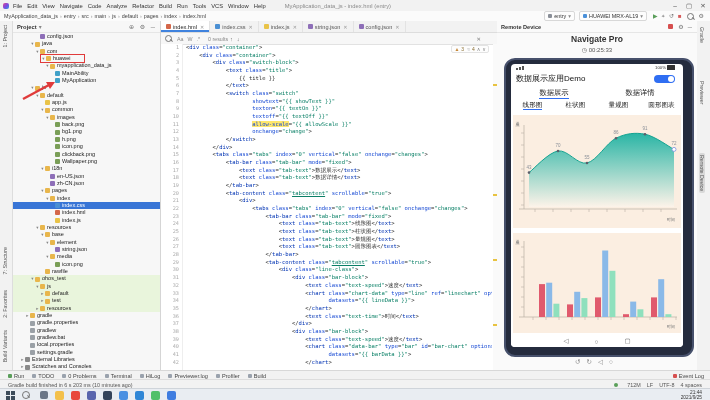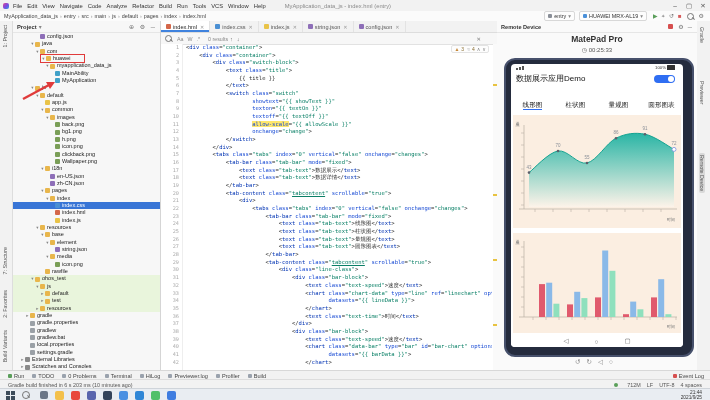--- a/index.html
+++ b/index.html
@@ -678,39 +678,43 @@
 
   <div id="previewer">
     <div id="pvhead">
       <b>Remote Device</b>
       <span class="hicons">
         <span class="stopsq"></span>
         <span class="g">⚙</span>
         <span class="g">─</span>
       </span>
     </div>
-    <div id="devname">MatePad Pro</div>
+    <div id="devname">Navigate Pro</div>
     <div id="devtimer">
       <span>◷ </span><span>00:25:33</span>
     </div>
     <div id="devframe">
       <div id="devscreen">
         <span id="cam"></span>
         <span id="sbarL">
           <i style="height:2px"></i>
             <i style="height:3px"></i>
             <i style="height:4px"></i>
         </span>
         <span id="sbarR">
           <span>100%</span>
             <span class="batt"></span>
         </span>
         <div id="apptitle">数据展示应用Demo</div>
         <div id="toggle">
             <span class="knob"></span>
+          </div>
+        <div id="maintabs">
+            <span class="mt active"><span>数据展示</span></span>
+            <span class="mt"><span>数据详情</span></span>
           </div>
         <div id="subtabs">
             <span class="st active"><span>线形图</span></span>
             <span class="st"><span>柱状图</span></span>
             <span class="st"><span>量规图</span></span>
             <span class="st"><span>圆形图表</span></span>
           </div>
         <div class="card" id="card1">
           <span class="axlabel vert" style="left:2px;top:3px">速度</span>
           <div id="linechart">

